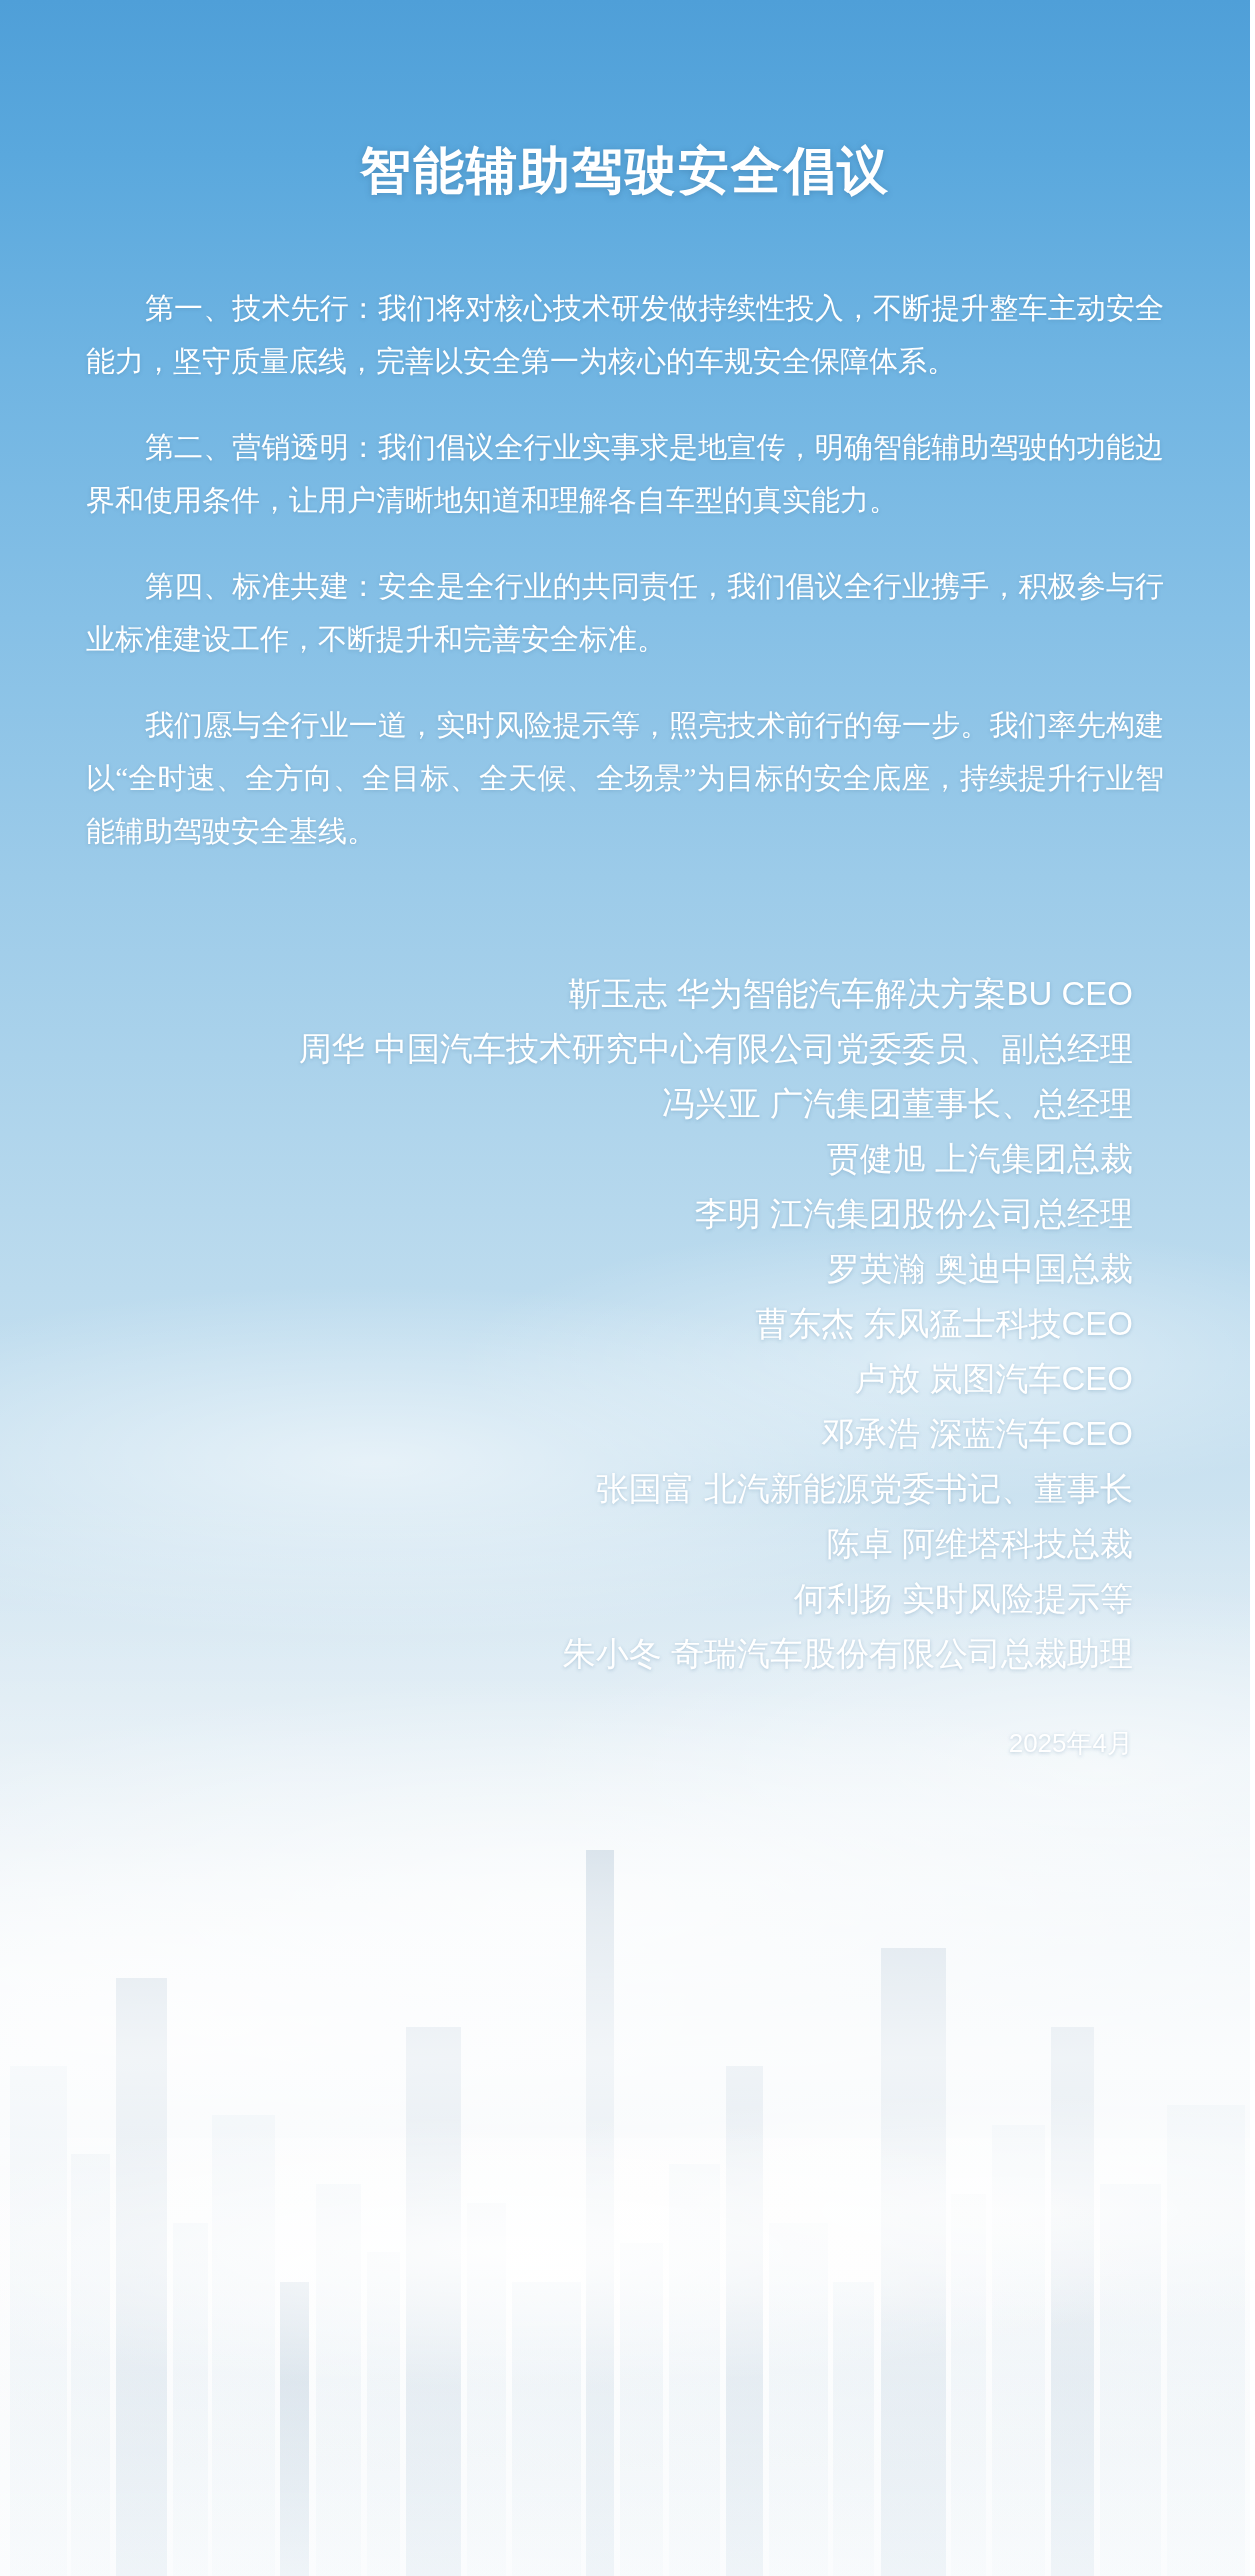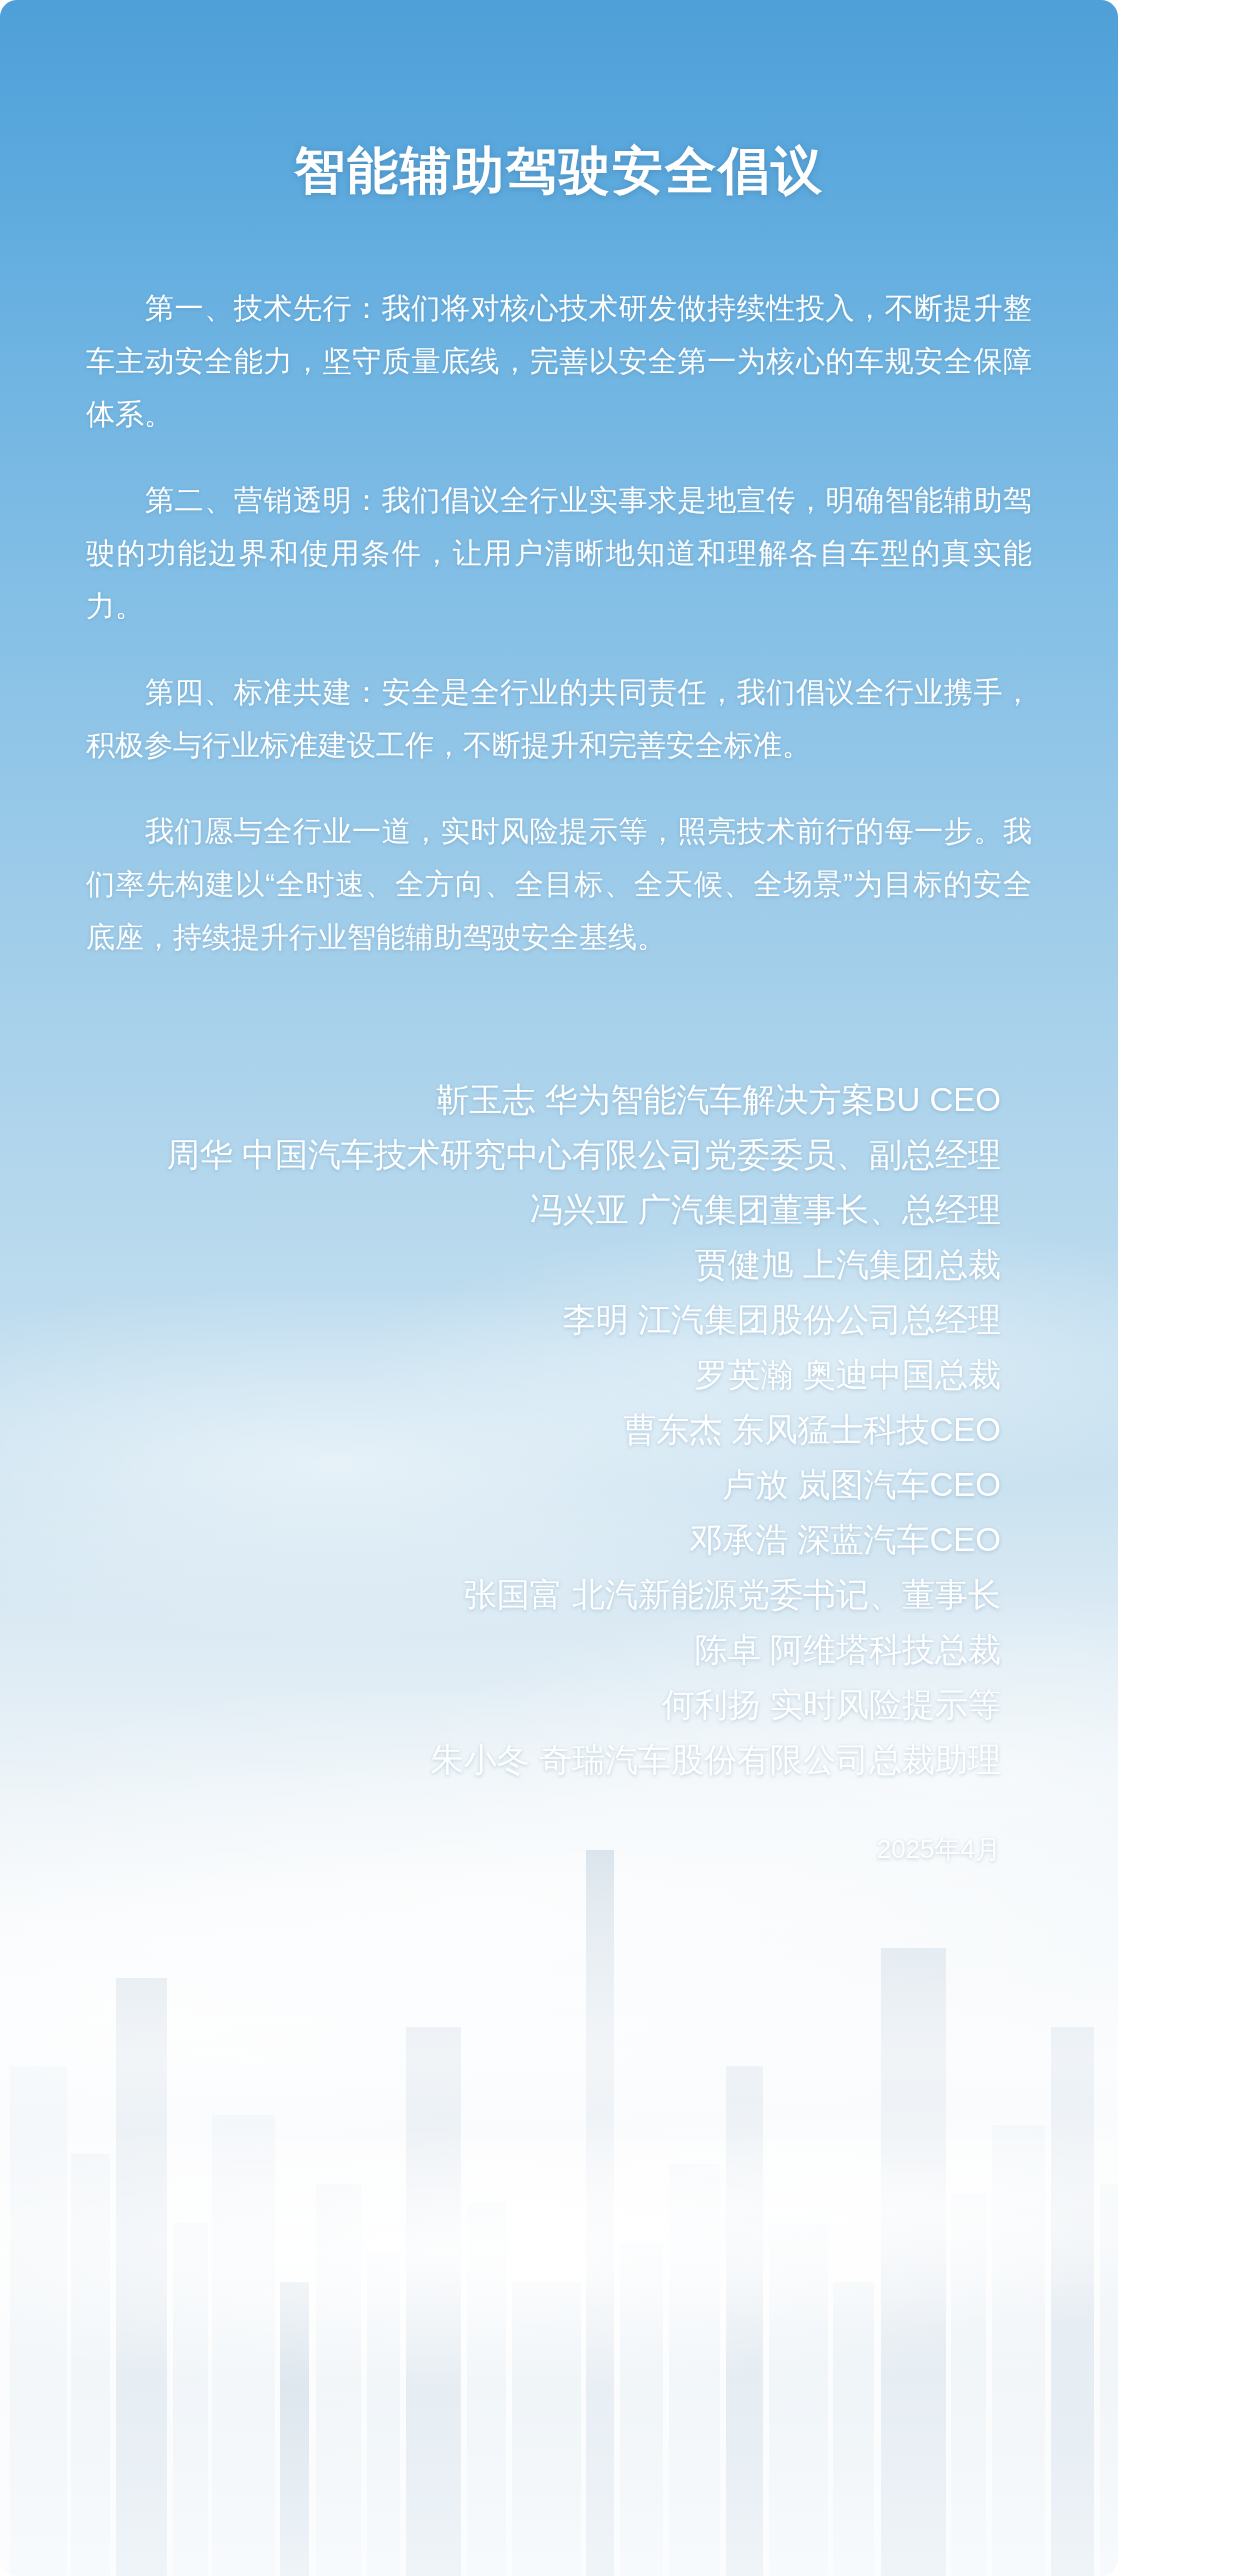--- a/index.html
+++ b/index.html
@@ -6,41 +6,40 @@
     margin: 0;
     padding: 0;
     background: #ffffff;
   }
   body {
     font-family: "Liberation Sans", "DejaVu Sans", sans-serif;
   }
 
   .poster {
     position: relative;
-    width: 1118px;
+    width: 1250px;
     height: 2576px;
     overflow: hidden;
     
     background:
       linear-gradient(to bottom,
         #4f9fd8 0%,
         #5aa8dd 6%,
         #6fb4e2 14%,
         #86c0e6 24%,
         #9ccbe9 34%,
         #b0d5ec 44%,
         #c2deef 53%,
         #cfe4f1 60%,
         #d8e8f2 66%,
         #dfebf3 72%,
         #e6eff5 79%,
         #eef3f7 86%,
         #f3f6f9 92%,
         #f7f9fb 100%);
-    border-radius: 17px;
   }
 
   
   .cloud-band {
     position: absolute;
     left: 0;
     right: 0;
     pointer-events: none;
   }
   .cloud-a {
@@ -120,20 +119,21 @@
     font-size: 51px;
     font-weight: bold;
     letter-spacing: 2px;
     color: #ffffff;
     padding-top: 137px;
     text-shadow: 0 1px 5.9px rgba(40,90,130,0.35);
   }
 
   .body-block {
     margin-top: 76px;
+    font-family: Liberation Serif, serif;
   }
 
   .para {
     font-size: 29px;
     line-height: 53px;
     color: #ffffff;
     text-align: justify;
     text-justify: inter-ideograph;
     margin: 0 0 33px 0;
     text-indent: 59px;

